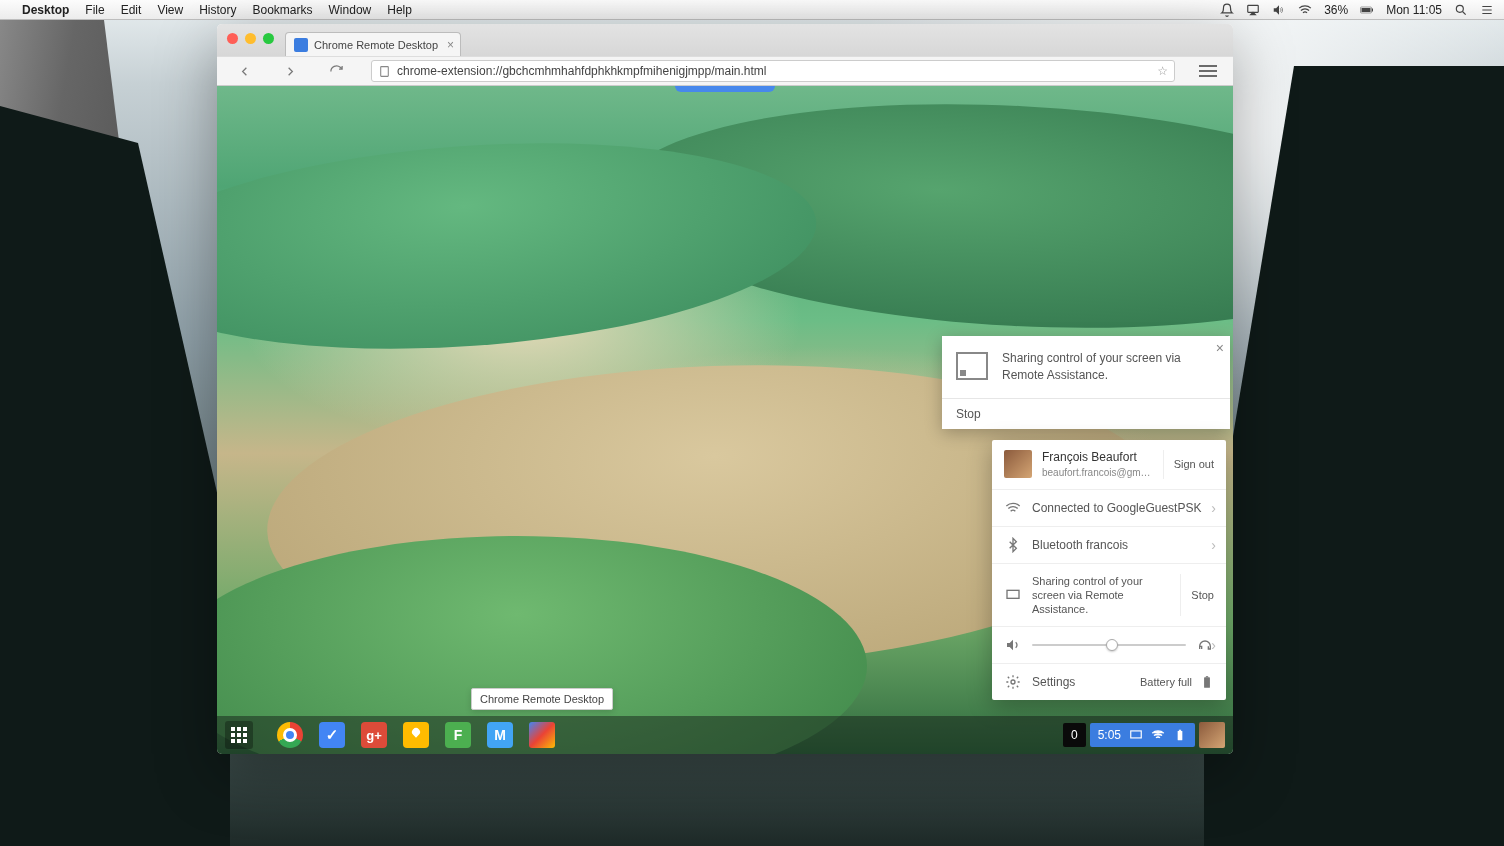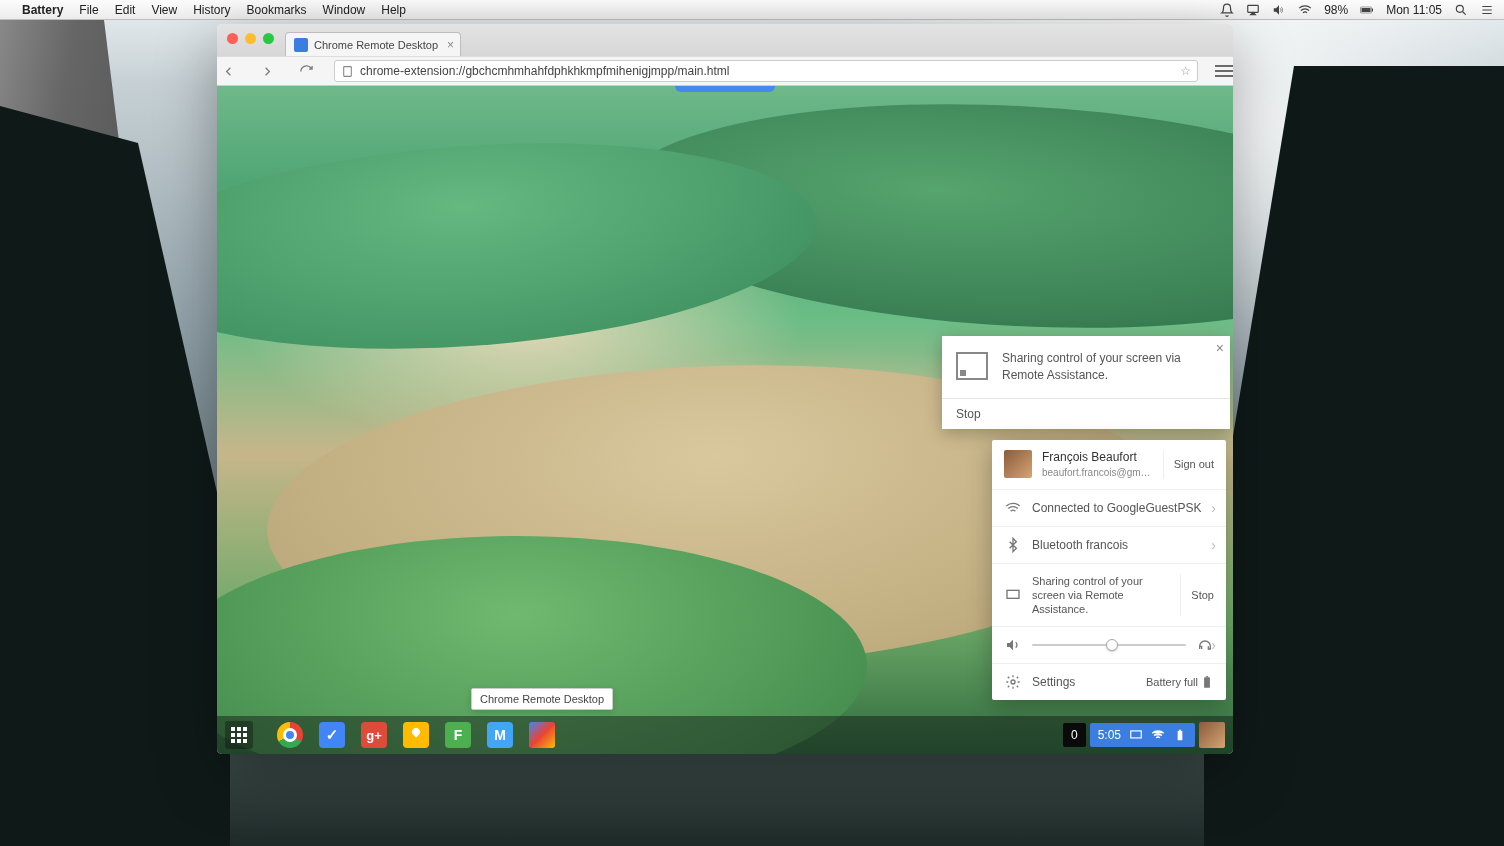--- a/index.html
+++ b/index.html
@@ -23,21 +23,21 @@
 .menubar svg{width:14px;height:14px}
 
 .chromeWin{position:absolute;left:217px;top:24px;width:1016px;height:730px;border-radius:5px;overflow:hidden;box-shadow:0 20px 60px rgba(0,0,0,.35);background:#fff}
 .tabstrip{height:32px;background:linear-gradient(#e3e3e3,#d7d7d7);display:flex;align-items:flex-end;padding-left:8px;position:relative}
 .traffic{position:absolute;left:10px;top:9px;display:flex;gap:7px}
 .tl{width:11px;height:11px;border-radius:50%}
 .tl.r{background:#ff5f57}.tl.y{background:#ffbd2e}.tl.g{background:#28c940}
 .tab{margin-left:60px;height:24px;background:#f5f5f5;border:1px solid #bcbcbc;border-bottom:none;border-radius:4px 4px 0 0;display:flex;align-items:center;padding:0 22px 0 8px;font-size:11px;color:#444;position:relative;min-width:150px}
 .tab .x{position:absolute;right:6px;top:5px;font-size:12px;color:#888}
 .tab .fav{width:14px;height:14px;background:#3b7de0;border-radius:2px;margin-right:6px}
-.toolbar{height:30px;background:#f5f5f5;border-top:1px solid #ddd;border-bottom:1px solid #ccc;display:flex;align-items:center;padding:0 0;gap:17px}
+.toolbar{height:30px;background:#f5f5f5;border-top:1px solid #ddd;border-bottom:1px solid #ccc;display:flex;align-items:center;padding:0 16px;gap:24px}
 .toolbar .nav svg{width:15px;height:15px;color:#7a7a7a}
 .toolbar .navBtn{width:22px;display:flex;justify-content:center;cursor:pointer}
 .omnibox{flex:1;height:22px;background:#fff;border:1px solid #ccc;border-radius:3px;display:flex;align-items:center;padding:0 6px;gap:6px;font-size:12px;color:#444}
 .omnibox .star{margin-left:auto;color:#999}
 .hamb{width:18px;display:flex;flex-direction:column;gap:3px;cursor:pointer}
 .hamb span{height:2px;background:#6b6b6b}
 
 .content{position:relative;width:1016px;height:668px;overflow:hidden;
  background:
   radial-gradient(ellipse 400px 180px at 30% 35%,#e8d9b8,transparent 70%),
@@ -71,21 +71,21 @@
 .status .signout{font-size:11px;color:#555;border-left:1px solid #eee;padding-left:10px;cursor:pointer;align-self:stretch;display:flex;align-items:center}
 .status .ricon{width:18px;display:flex;justify-content:center;color:#777;flex-shrink:0}
 .status .ricon svg{width:16px;height:16px}
 .status .shareRow .txt2{flex:1;font-size:11px;line-height:1.3}
 .status .stopBtn{font-size:11px;border-left:1px solid #eee;padding-left:10px;cursor:pointer;align-self:stretch;display:flex;align-items:center}
 .status .volRow{gap:10px}
 .status .slider{flex:1;height:2px;background:#ccc;position:relative;border-radius:2px}
 .status .slider .thumb{position:absolute;left:48%;top:-5px;width:12px;height:12px;border-radius:50%;background:#fff;border:1px solid #aaa;box-shadow:0 1px 2px rgba(0,0,0,.2)}
 .status .settRow{justify-content:space-between}
 .status .settRow .lft{display:flex;align-items:center;gap:10px}
-.status .battxt{font-size:11px;display:flex;align-items:center;gap:2px}
+.status .battxt{font-size:11px;display:flex;align-items:center;gap:8px}
 .status .footer{display:flex;align-items:center;padding:10px 12px;color:#888;font-size:11px}
 .status .footer .date{flex:1}
 .status .footer .ficn{width:26px;text-align:center;border-left:1px solid #eee;cursor:pointer;color:#aaa}
 
 .shelf{position:absolute;left:0;right:0;bottom:0;height:38px;background:rgba(15,20,18,.45);display:flex;align-items:center;padding:0 8px}
 .shelf .launcher{width:28px;height:28px;border-radius:3px;background:rgba(0,0,0,.3);display:flex;align-items:center;justify-content:center;cursor:pointer}
 .shelf .grid9{display:grid;grid-template-columns:repeat(3,4px);grid-template-rows:repeat(3,4px);gap:2px}
 .shelf .grid9 span{background:#fff}
 .shelf .apps{display:flex;gap:16px;margin-left:24px}
 .shelf .app{width:26px;height:26px;border-radius:4px;cursor:pointer;position:relative}
@@ -109,21 +109,21 @@
 </head>
 <body>
 
 <div class="desktop">
   <div class="rock"></div>
   <div class="tree treeL"></div>
   <div class="tree treeR"></div>
 
   <div class="menubar">
     <span class="apple"></span>
-    <span class="m bold">Battery</span>
+    <span class="m bold">Desktop</span>
     <span class="m">File</span>
     <span class="m">Edit</span>
     <span class="m">View</span>
     <span class="m">History</span>
     <span class="m">Bookmarks</span>
     <span class="m">Window</span>
     <span class="m">Help</span>
     <span class="spacer"></span>
     <span class="r">
         <svg viewBox="0 0 24 24" fill="none" stroke="#444" stroke-width="2">
@@ -141,21 +141,21 @@
         <svg viewBox="0 0 24 24" fill="#444">
           <path d="M3 9v6h4l5 5V4L7 9H3z"></path>
           <path d="M16 7a7 7 0 010 10M14 9a4 4 0 010 6" fill="none" stroke="#444"></path>
         </svg>
       </span>
     <span class="r">
         <svg viewBox="0 0 24 24" fill="none" stroke="#444" stroke-width="2">
           <path d="M2 8.82a15 15 0 0120 0M5 12.86a10 10 0 0114 0M8.5 16.9a5 5 0 017 0M12 20h0"></path>
         </svg>
       </span>
-    <span class="r">98%</span>
+    <span class="r">36%</span>
     <span class="r">
         <svg viewBox="0 0 28 14">
           <rect x="1" y="1" width="22" height="12" rx="2" fill="none" stroke="#444"></rect>
           <rect x="3" y="3" width="18" height="8" fill="#444"></rect>
           <rect x="24" y="4" width="2" height="6" fill="#444"></rect>
         </svg>
       </span>
     <span class="r">Mon 11:05</span>
     <span class="r">
         <svg viewBox="0 0 24 24" fill="none" stroke="#444" stroke-width="2">

